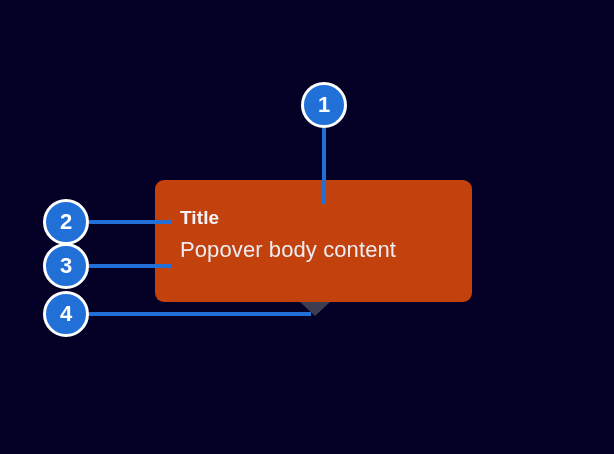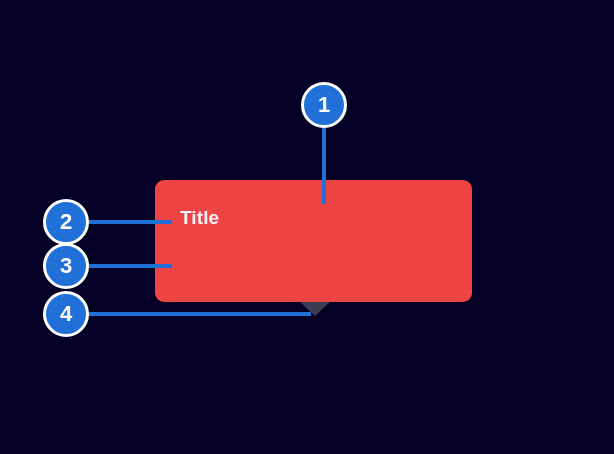--- a/index.html
+++ b/index.html
@@ -21,21 +21,21 @@
     background: #050026;
   }
 
   
   .popover {
     position: absolute;
     left: 155px;
     top: 180px;
     width: 317px;
     height: 122px;
-    background: #ef4444;
+    background: #c2410c;
     border-radius: 9px;
     box-sizing: border-box;
   }
 
   .popover-header {
     position: absolute;
     left: 25px;
     top: 27px;
     font-size: 19px;
     font-weight: bold;
@@ -106,20 +106,21 @@
   
   .leader-4 { left:  89px; top: 312px; width: 222px; }
 </style>
 </head>
 <body>
 
 <div id="stage">
 
   <div class="popover">
     <div class="popover-header">Title</div>
+    <div class="popover-body">Popover body content</div>
   </div>
   <div class="popover-arrow"></div>
 
   <div class="leader leader-v leader-1"></div>
   <div class="leader leader-h leader-2"></div>
   <div class="leader leader-h leader-3"></div>
   <div class="leader leader-h leader-4"></div>
 
   <div class="badge badge-1">1</div>
   <div class="badge badge-2">2</div>

